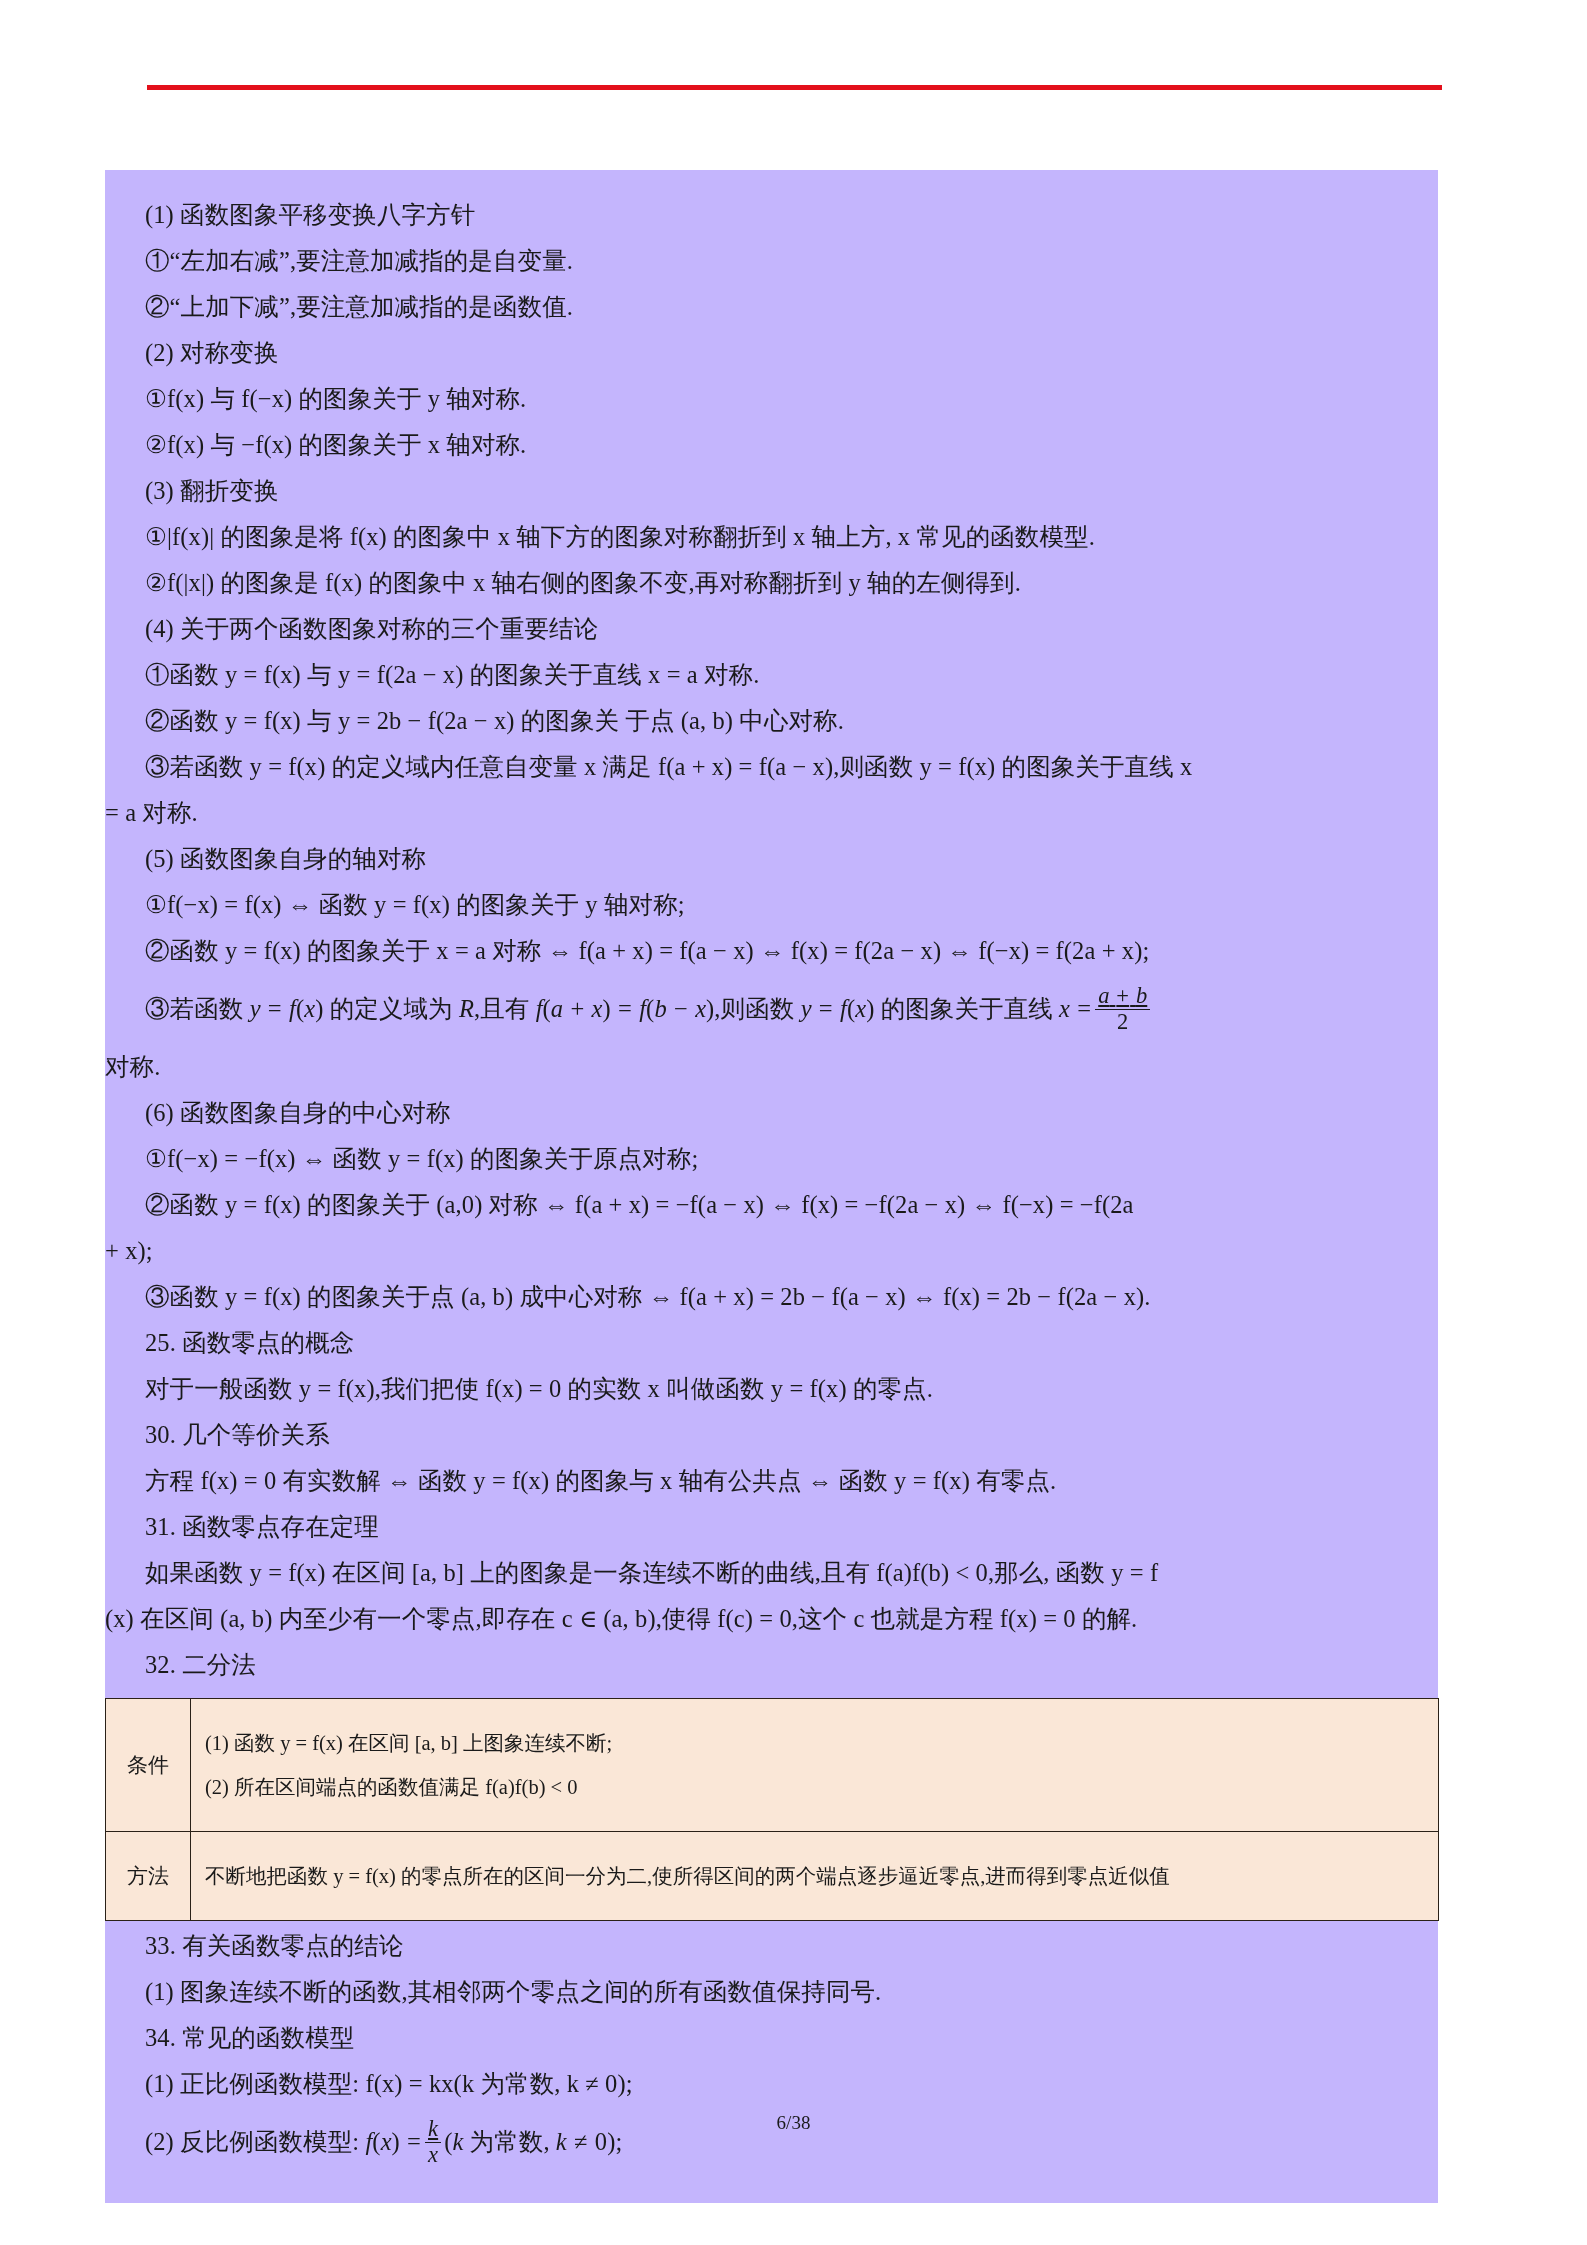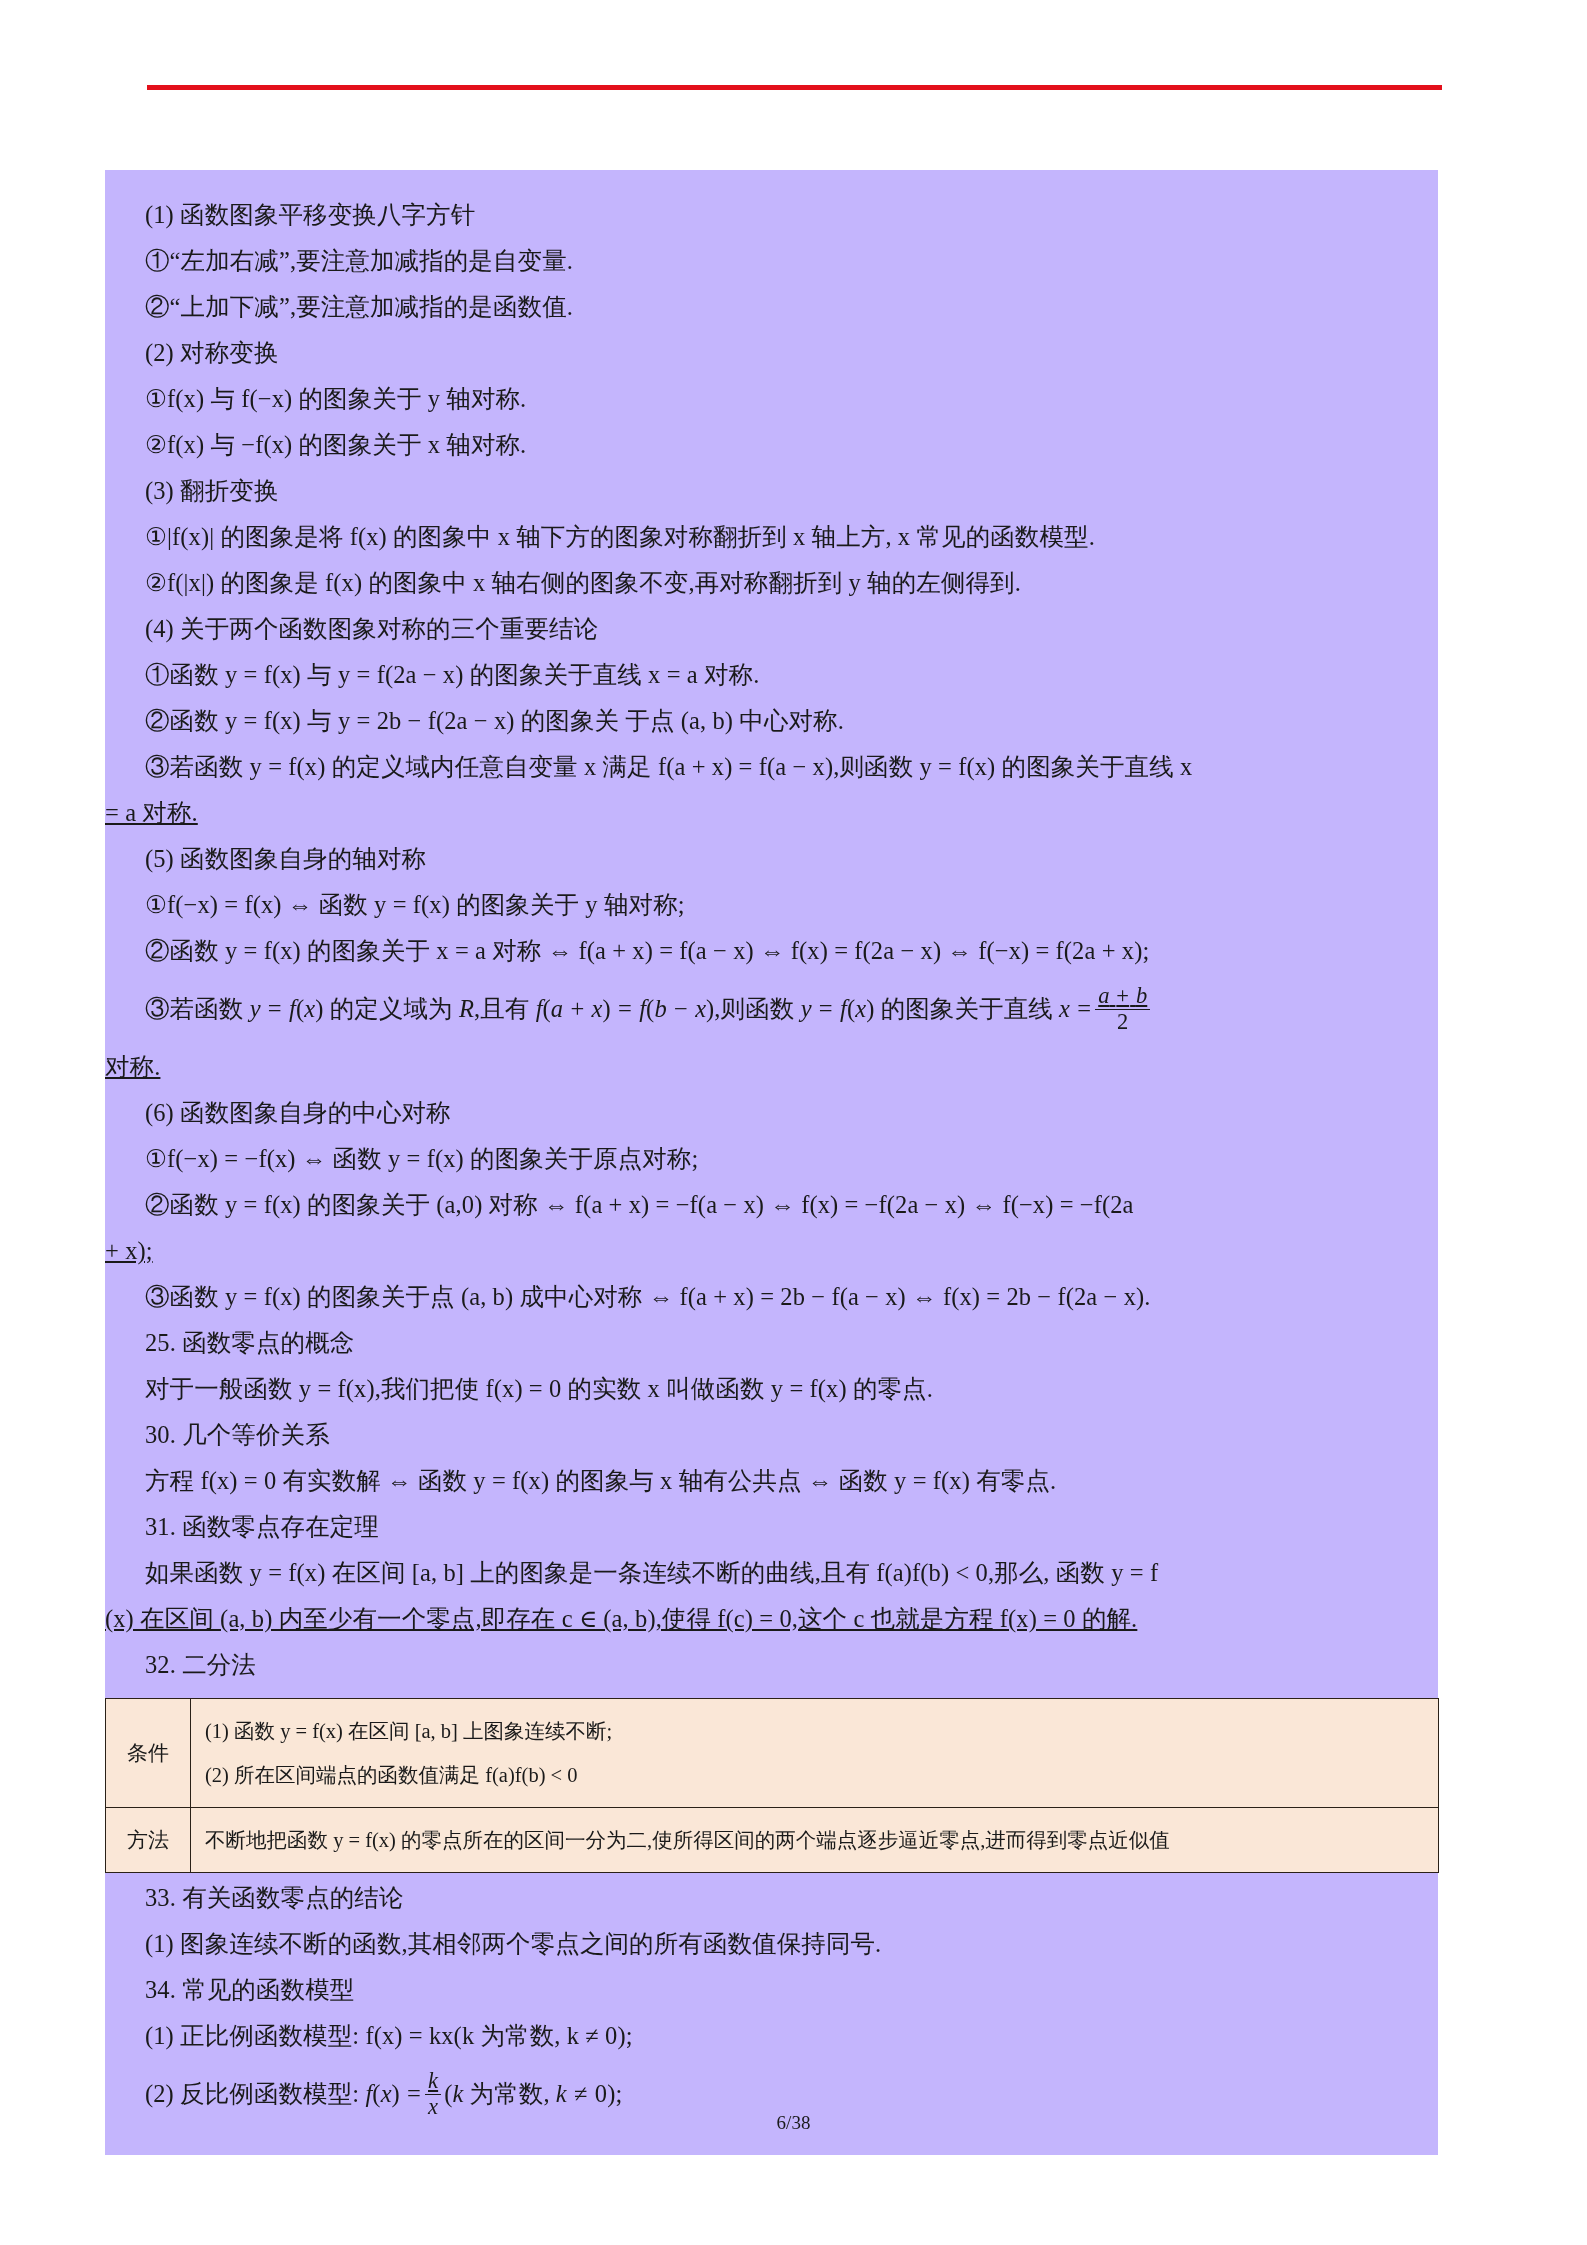--- a/index.html
+++ b/index.html
@@ -48,21 +48,20 @@
   .line {
     font-size: 24.5px;
     line-height: 46px;
     padding: 0 8px 0 40px;
     white-space: nowrap;
     letter-spacing: 0.1px;
   }
   
   .line.nohang {
     padding-left: 0px;
-    text-decoration: underline;
   }
   .line.tall {
     line-height: 70px;
   }
 
   .mi {
     font-family: "Liberation Serif", "DejaVu Serif", serif;
     font-style: italic;
   }
   .mn, .mo {
@@ -100,21 +99,21 @@
     width: 1334px;
     margin-left: 0px;
     background: #fae7d7;
     table-layout: fixed;
   }
   table.bisect td {
     border: 1.6px solid #2a2118;
     vertical-align: middle;
     font-size: 20.5px;
     line-height: 44px;
-    padding: 10px 14px;
+    padding: 22px 14px;
   }
   table.bisect td.lbl {
     width: 72px;
     text-align: center;
     padding: 10px 6px;
     font-size: 21px;
     margin-left: 36px;
   }
   table.bisect td.body {
     text-align: left;

